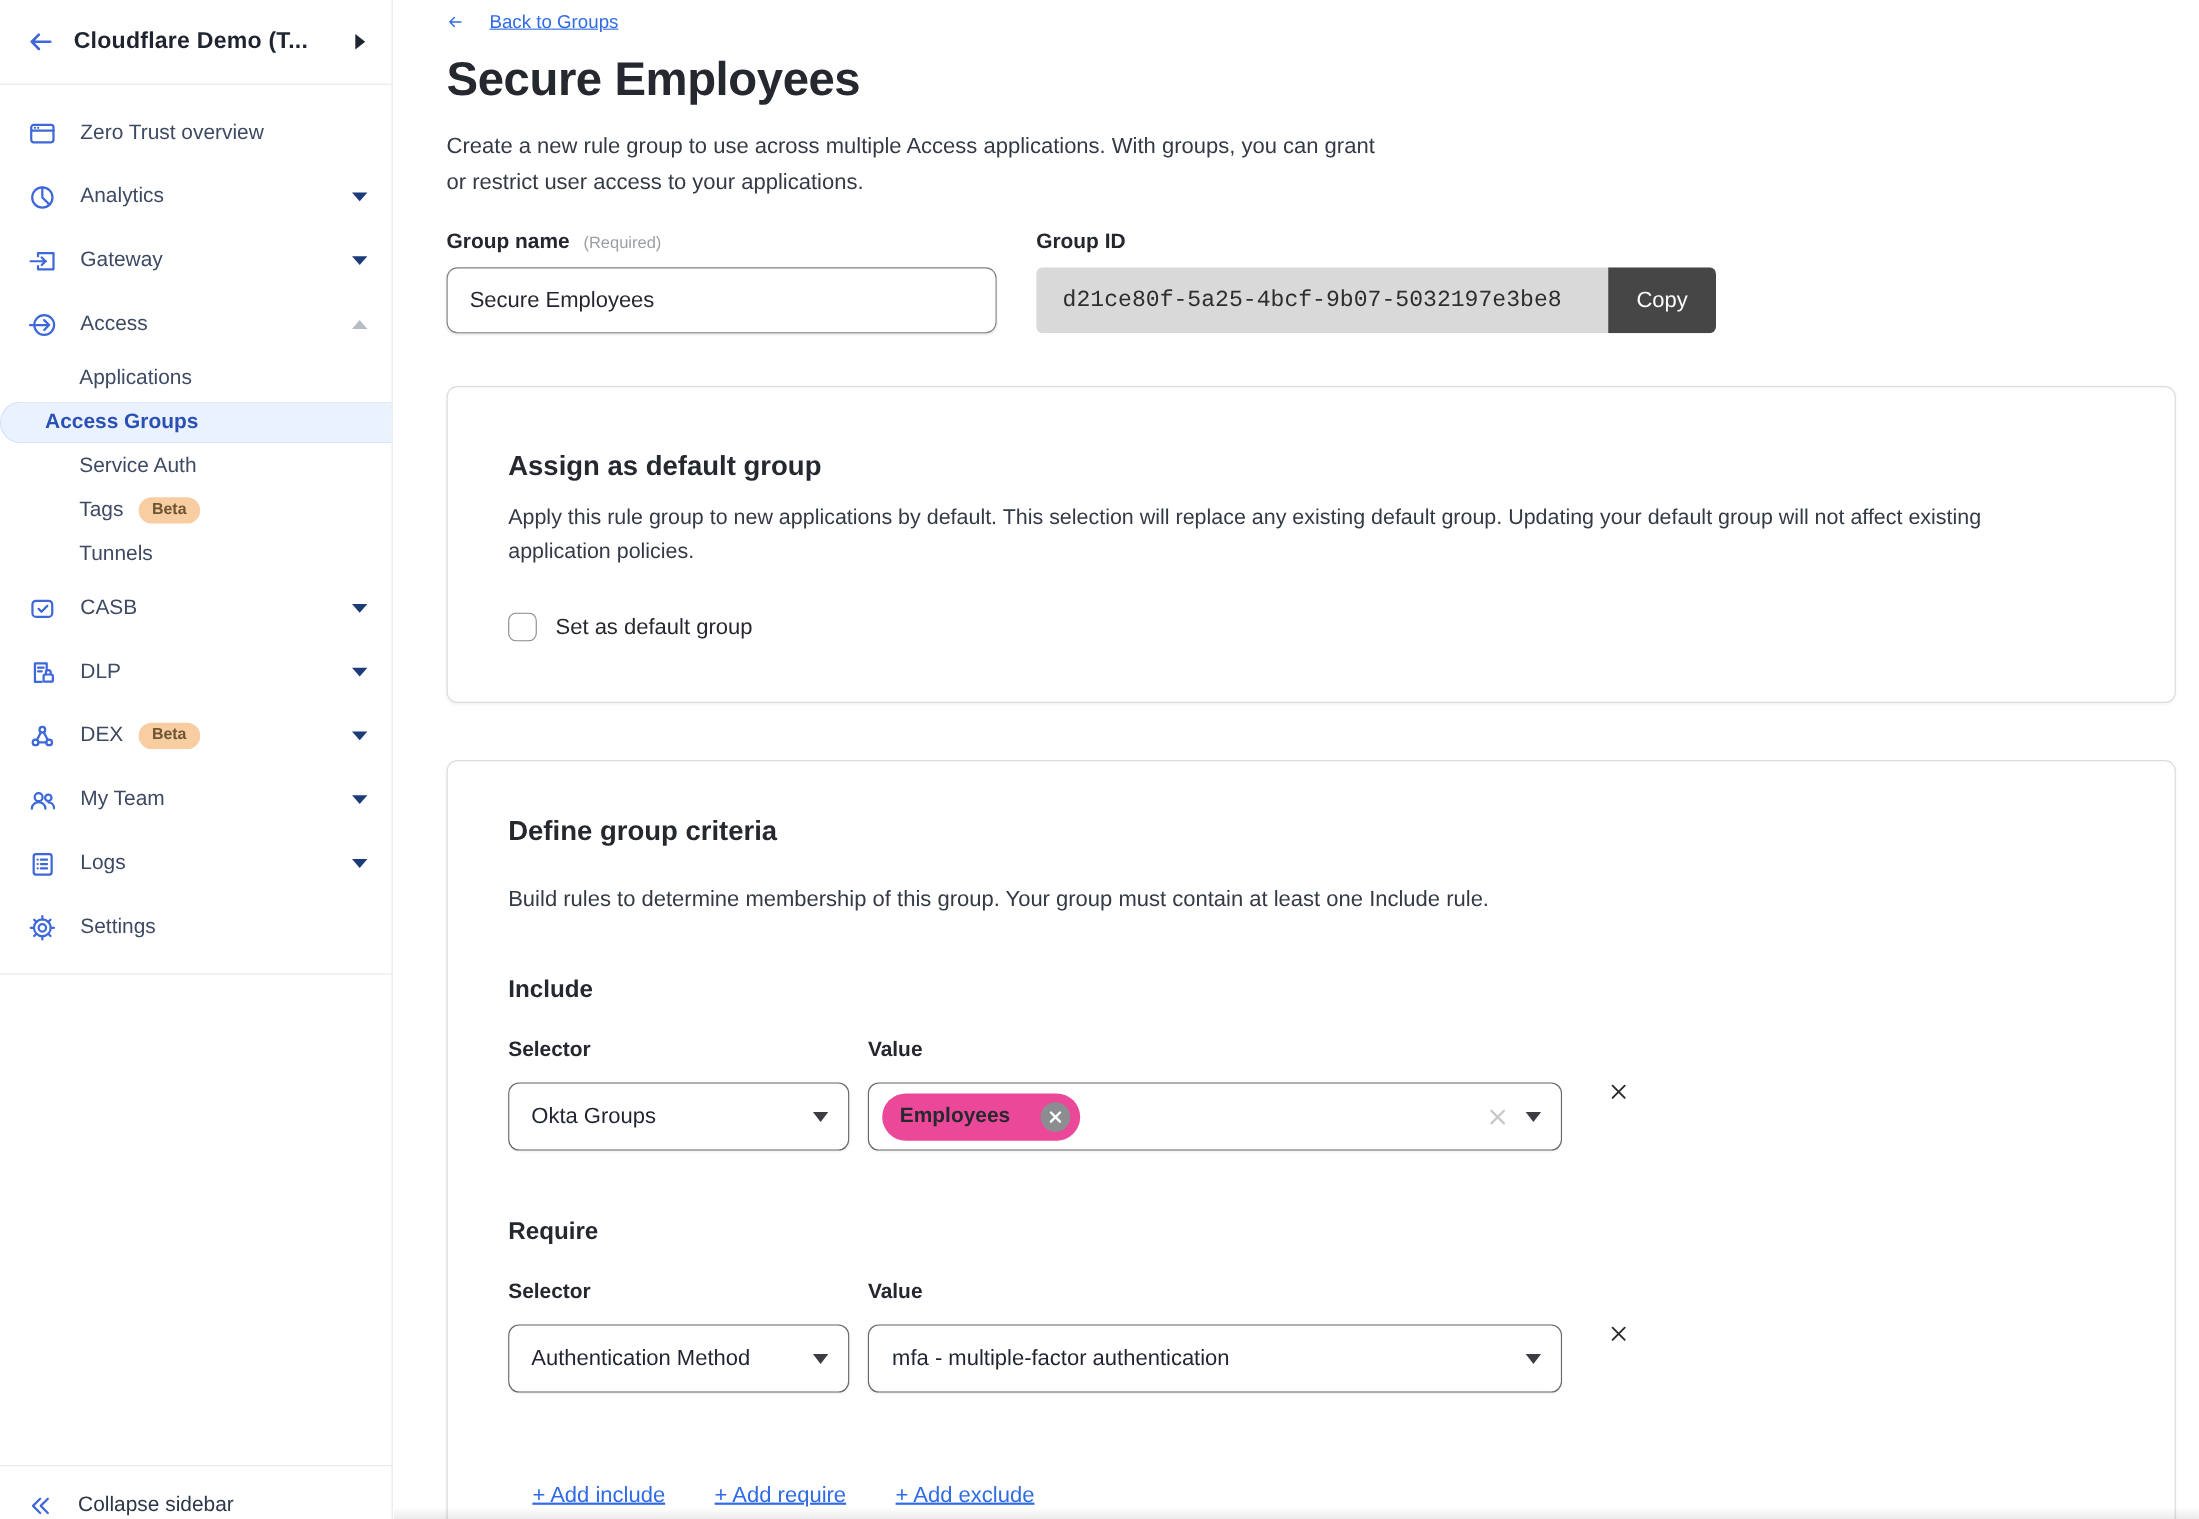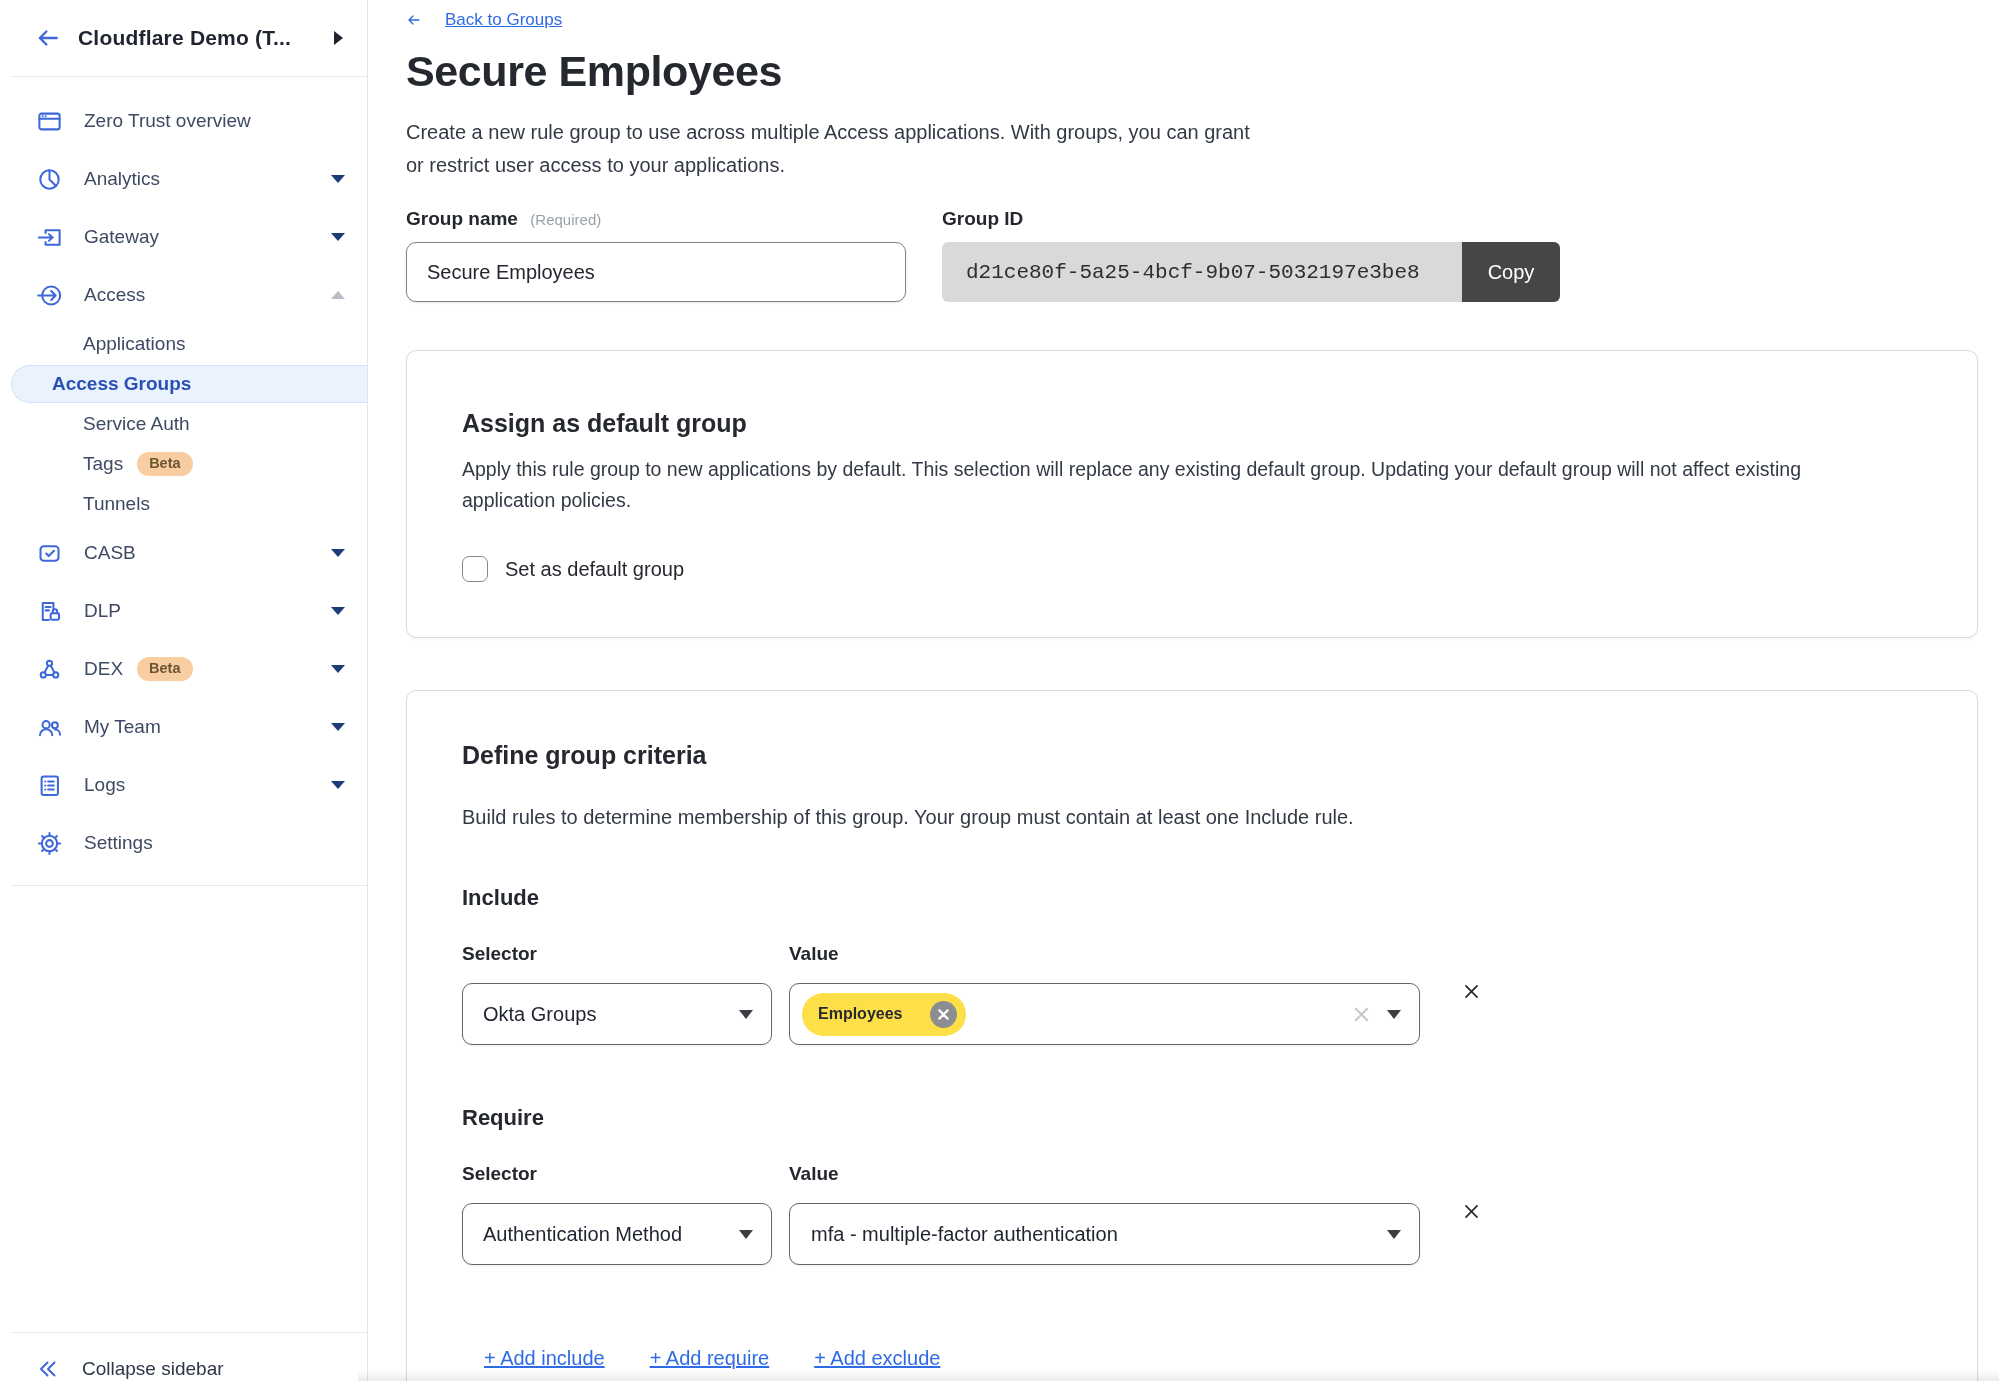--- a/index.html
+++ b/index.html
@@ -3,21 +3,21 @@
 <meta charset="utf-8">
 <style>
   * { margin:0; padding:0; box-sizing:border-box; }
   html,body { width:1999px; height:1381px; overflow:hidden; }
   body {
     font-family:"Liberation Sans", sans-serif;
     background:#ffffff; color:#24272e; position:relative;
   }
 
   
-  .sidebar { position:absolute; left:11px; top:0; width:357px; height:1381px;
+  .sidebar { position:absolute; left:0; top:0; width:357px; height:1381px;
              background:#fff; border-right:1px solid #e3e4e6; z-index:2; }
   .sb-header { height:77px; display:flex; align-items:center; gap:17px;
                padding:0 20px 0 24px; border-bottom:1px solid #e7e8ea; }
   .sb-back svg { width:26px; height:26px; stroke:#3e68da; fill:none;
                  stroke-width:2.2; stroke-linecap:round; stroke-linejoin:round; display:block; }
   .sb-title { font-size:21px; font-weight:700; color:#1f2430; white-space:nowrap;
               overflow:hidden; flex:1; letter-spacing:.2px; }
   .caret-right { width:0; height:0; border-top:7px solid transparent;
                  border-bottom:7px solid transparent; border-left:9px solid #1f2430; margin-right:4px; }
 
@@ -95,22 +95,22 @@
   .control-row { display:flex; align-items:flex-start; gap:17px; margin-top:18px; }
   .select { width:310px; height:62px; border:1.5px solid #63666b; border-radius:10px;
             background:#fff; display:flex; align-items:center; justify-content:space-between;
             padding:0 18px 0 20px; font-size:20px; color:#1f2430; cursor:pointer;
             box-shadow:0 1px 2px rgba(0,0,0,.06); }
   .select-caret { width:0; height:0; border-left:7px solid transparent;
                   border-right:7px solid transparent; border-top:9px solid #3a3d42; flex:none; }
   .value-box { width:631px; height:62px; border:1.5px solid #63666b; border-radius:10px;
                background:#fff; display:flex; align-items:center; padding:0 18px 0 12px;
                box-shadow:0 1px 2px rgba(0,0,0,.06); cursor:pointer; }
-  .chip { background:#fde047; border-radius:999px; padding:8px 9px 8px 16px;
-          display:flex; align-items:center; gap:28px; font-size:16px; font-weight:600;
+  .chip { background:#ec4899; border-radius:999px; padding:8px 9px 8px 16px;
+          display:flex; align-items:center; gap:28px; font-size:19px; font-weight:600;
           color:#26292e; }
   .chip-x { width:27px; height:27px; border-radius:50%; background:#8b8d90;
             display:flex; align-items:center; justify-content:center; cursor:pointer; flex:none; }
   .chip-x svg { width:11px; height:11px; stroke:#fff; stroke-width:2.4; stroke-linecap:round; }
   .value-spacer { flex:1; }
   .clear-x svg { width:19px; height:19px; stroke:#c6c8cb; stroke-width:2.2; stroke-linecap:round; display:block; }
   .value-caret { margin-left:16px; }
   .value-text { font-size:20px; color:#1f2430; padding-left:9px; flex:1; }
   .row-remove { margin-left:26px; cursor:pointer; }
   .row-remove svg { width:17px; height:17px; stroke:#26292e; stroke-width:2; stroke-linecap:round; display:block; }

